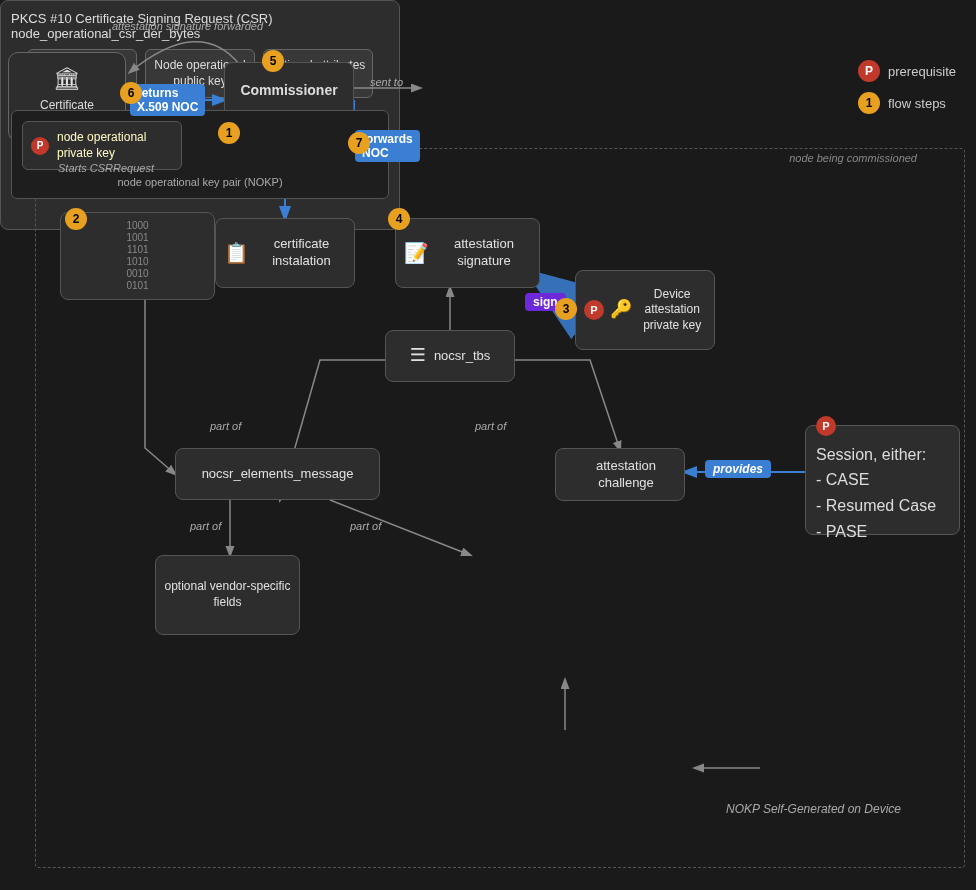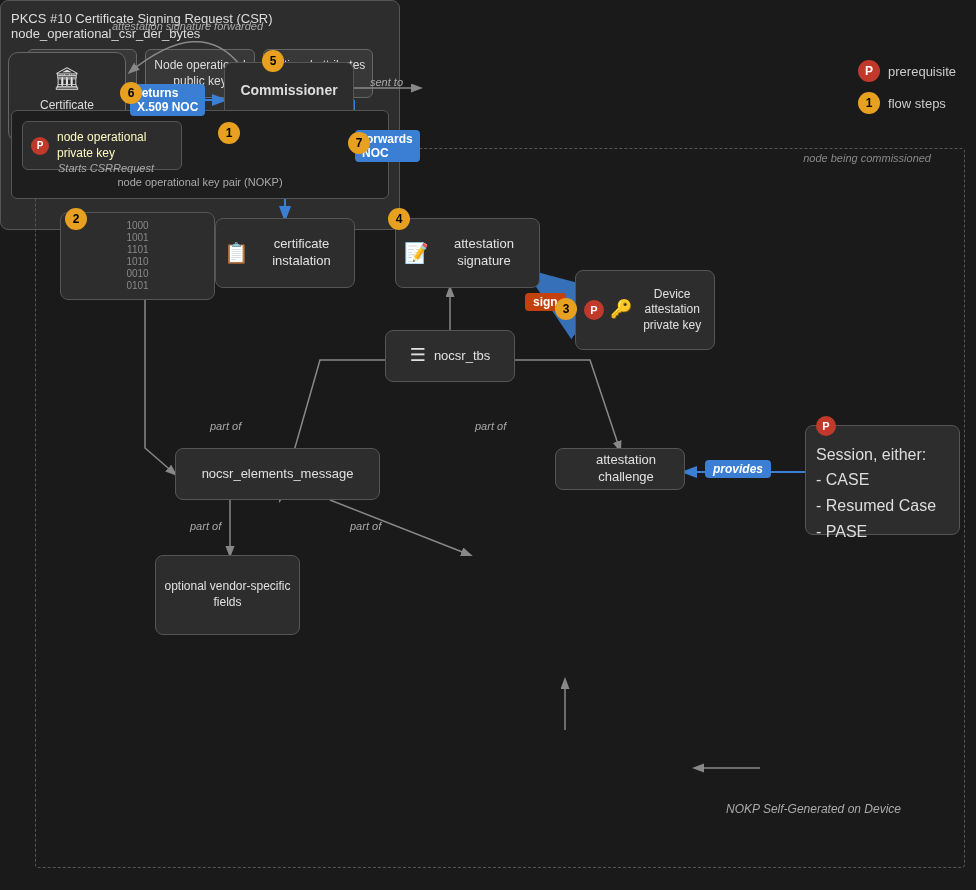--- a/index.html
+++ b/index.html
@@ -102,21 +102,21 @@
       left: 175px;
       top: 448px;
       width: 205px;
       height: 52px;
     }
     
     .attest-challenge-box {
       left: 555px;
       top: 448px;
       width: 130px;
-      height: 42px;
+      height: 53px;
       padding-left: 20px;
     }
     
     .session-box {
       left: 805px;
       top: 425px;
       width: 155px;
       height: 110px;
       text-align: left;
       padding: 10px;
@@ -283,21 +283,21 @@
       <span class="icon-sym">🏛</span>
       <span style="font-size:12px;color:#ddd;text-align:center;line-height:1.3">Certificate Authority (CA)</span>
     </div>
   </div>
 
   <div class="box commissioner-box">
     <span style="font-size:14px;font-weight:bold;color:#ddd">Commissioner</span>
   </div>
 
   <div class="dashed-region" style="left:35px;top:148px;width:930px;height:720px;"></div>
-  <span class="region-label" style="right:45px;top:152px;">node being commissioned</span>
+  <span class="region-label" style="right:59px;top:152px;">node being commissioned</span>
 
   <div class="box nonce-box">
     <div style="display:flex;align-items:center;gap:6px">
       <div style="font-size:10px;color:#888;line-height:1.2;text-align:right">1000<br>1001<br>1101<br>1010<br>0010<br>0101</div>
     </div>
   </div>
 
   <div class="box cert-install-box">
     <div style="display:flex;align-items:center;gap:8px">
       <span style="font-size:20px">📋</span>
@@ -398,21 +398,21 @@
     </div>
   </div>
 
   <div style="position:absolute;left:355px;top:130px">
     <div style="background:#3a7fd4;color:#fff;padding:2px 7px;border-radius:4px;font-size:12px;font-weight:bold">
       <span>forwards<br>NOC</span>
     </div>
   </div>
 
   <div style="position:absolute;left:525px;top:293px">
-    <div style="background:#c2410c;color:#fff;padding:2px 8px;border-radius:4px;font-size:12px;font-weight:bold">sign</div>
+    <div style="background:#6d28d9;color:#fff;padding:2px 8px;border-radius:4px;font-size:12px;font-weight:bold">sign</div>
   </div>
 
   <div style="position:absolute;left:705px;top:460px">
     <div style="background:#3a7fd4;color:#fff;padding:2px 8px;border-radius:4px;font-size:12px;font-weight:bold;font-style:italic">provides</div>
   </div>
 
   <div class="badge badge-gold" style="left:218px;top:122px">
     <span>1</span>
   </div>
 

